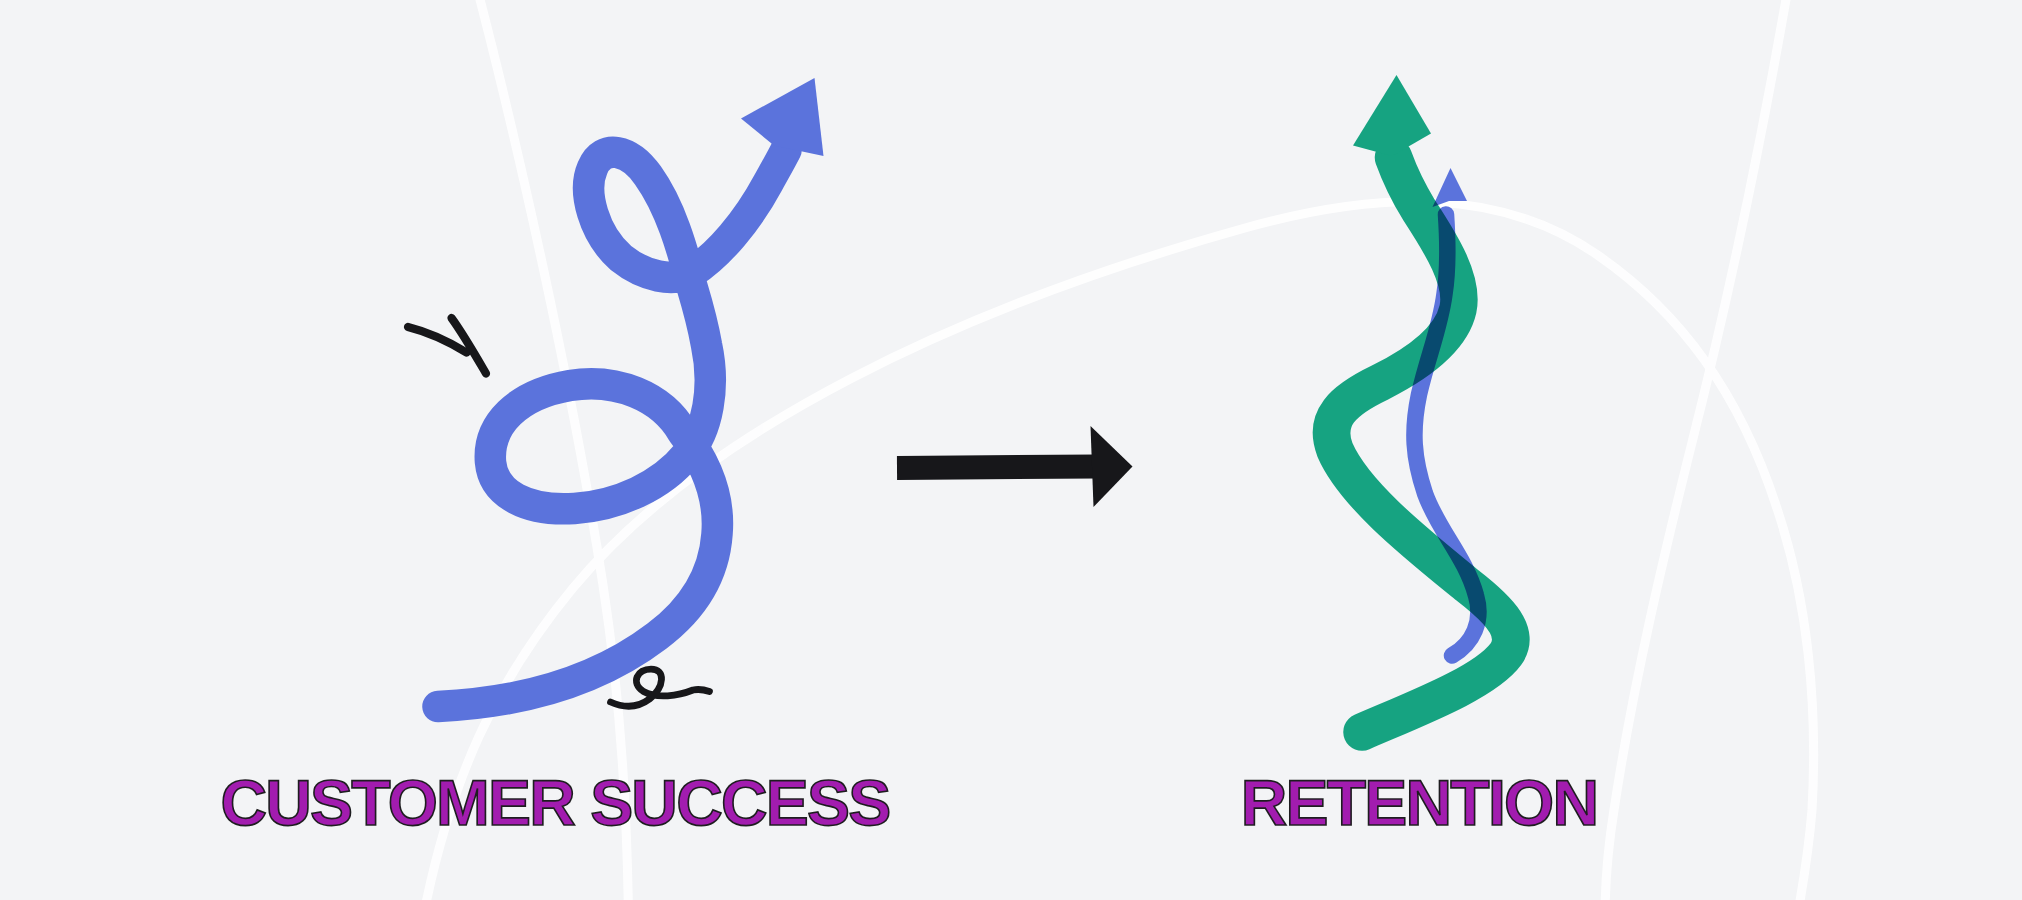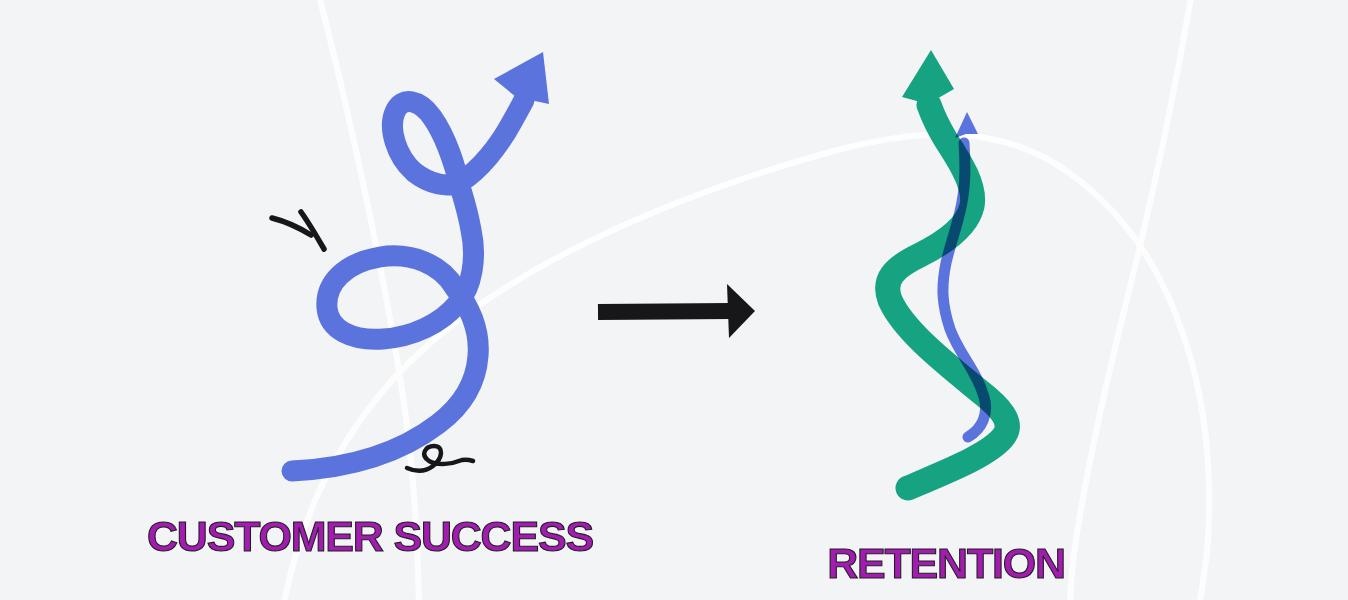--- a/index.html
+++ b/index.html
@@ -20,21 +20,21 @@
     text-align: center;
     font-size: 43px;
     font-weight: bold;
     letter-spacing: -1.2px;
     color: #a21caf;
     -webkit-text-stroke: 1.1px #1e1d20;
     white-space: nowrap;
     user-select: none;
   }
   .label-left  { left: 147px; width: 440px; }
-  .label-right { left: 796px; width: 300px; margin-top: 27px; }
+  .label-right { left: 796px; width: 300px; }
   .blend-multiply { mix-blend-mode: multiply; }
 </style>
 </head>
 <body>
 
 <div class="canvas">
 
   <svg class="scene" width="1348" height="600" viewBox="0 0 1348 600">
 
     <g fill="none" stroke-width="6" stroke-linecap="round" opacity="0.9">

